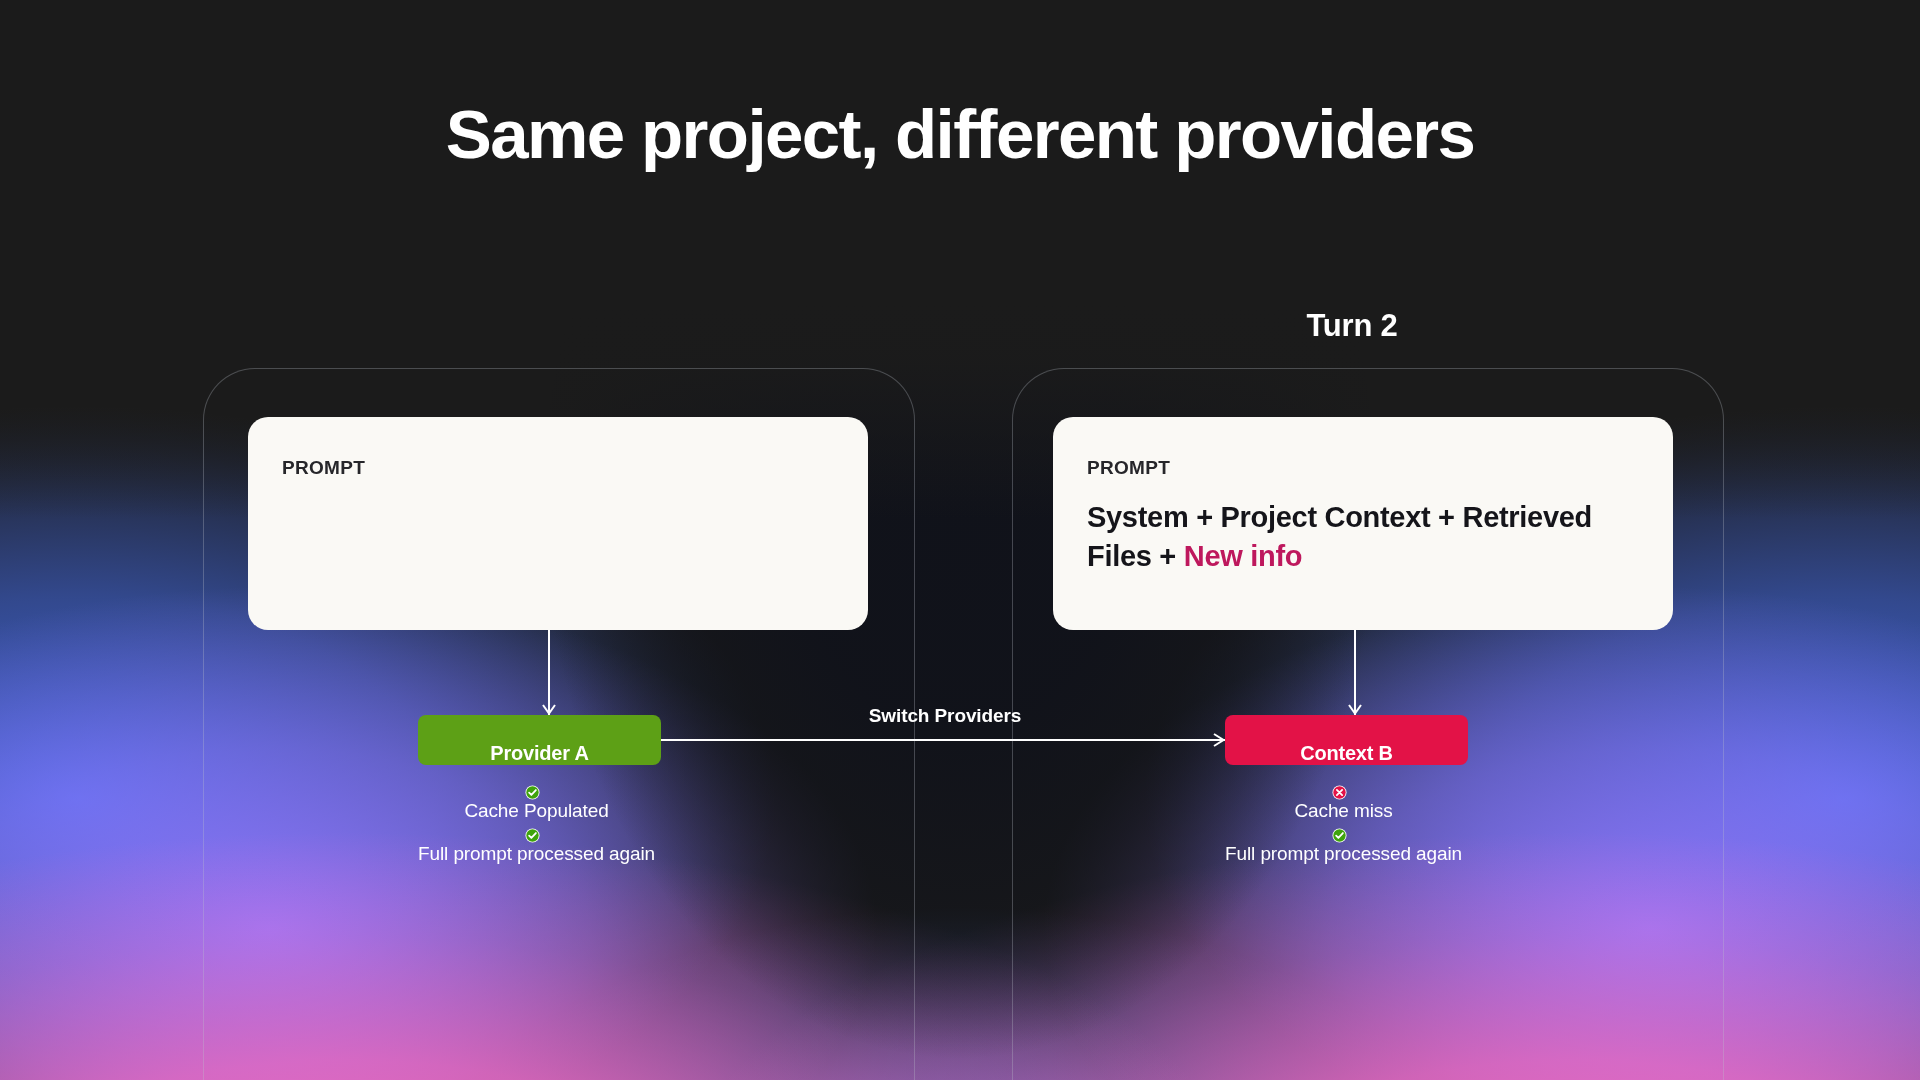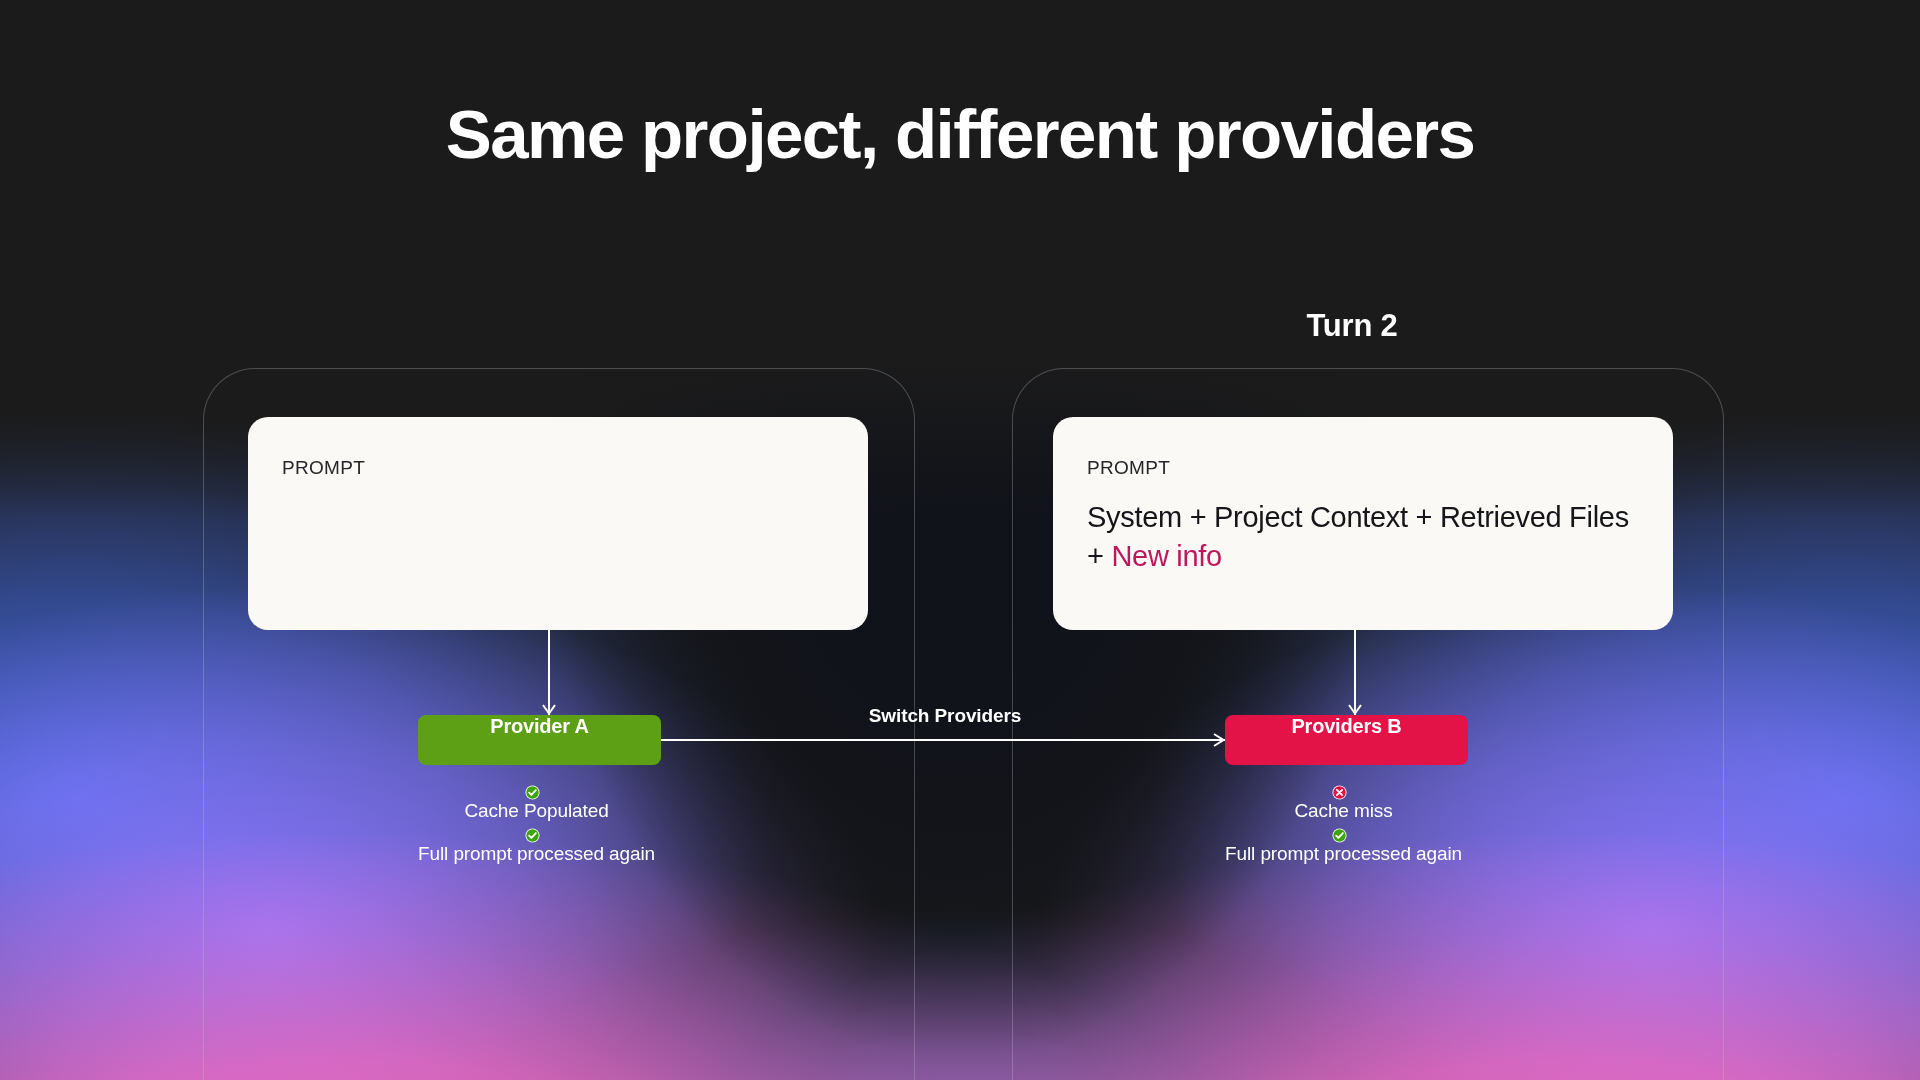--- a/index.html
+++ b/index.html
@@ -75,20 +75,21 @@
   .frame.f2 { left:1012px; width:712px; }
 
   
   .prompt-card {
     position:absolute;
     top:417px;
     height:213px;
     background:#faf9f5;
     border-radius:20px;
     padding:40px 34px 0 34px;
+    font-weight:bold;
   }
   .prompt-card.c1 { left:248px; width:620px; }
   .prompt-card.c2 { left:1053px; width:620px; }
 
   .prompt-kicker {
     font-size:19px;
     color:#26262a;
     letter-spacing:0.3px;
     margin-bottom:19px;
   }
@@ -110,21 +111,21 @@
     position:absolute; left:0; bottom:0; width:14px; height:11px;
   }
   .v-arrow.a1 { left:542px; top:630px; height:85px; }
   .v-arrow.a2 { left:1348px; top:630px; height:85px; }
 
   
   .provider-btn {
     position:absolute;
     height:50px;
     border-radius:8px;
-    display:flex; align-items:flex-start; justify-content:center;
+    display:flex; align-items:flex-end; justify-content:center;
     color:#ffffff;
     font-size:20px;
     font-weight:bold;
     letter-spacing:-0.2px;
   }
   .provider-btn.pa { left:418px; width:243px; top:715px; background:#5da016; }
   .provider-btn.pb { left:1225px; width:243px; top:715px; background:#e31247; }
 
   
   .switch-label {
@@ -209,21 +210,21 @@
     <div class="shaft"></div>
     <svg class="head" viewBox="0 0 14 11">
       <path d="M1 1 L7 9.5 L13 1" fill="none" stroke="#ffffff" stroke-width="2"></path>
     </svg>
   </div>
 
   <div class="provider-btn pa">
     <span>Provider A</span>
   </div>
   <div class="provider-btn pb">
-    <span>Providers B</span>
+    <span>Context B</span>
   </div>
 
   <div class="switch-label">Switch Providers</div>
   <div class="h-arrow">
     <div class="shaft"></div>
     <svg class="head" viewBox="0 0 12 14">
       <path d="M1 1 L10.5 7 L1 13" fill="none" stroke="#ffffff" stroke-width="2"></path>
     </svg>
   </div>
 

